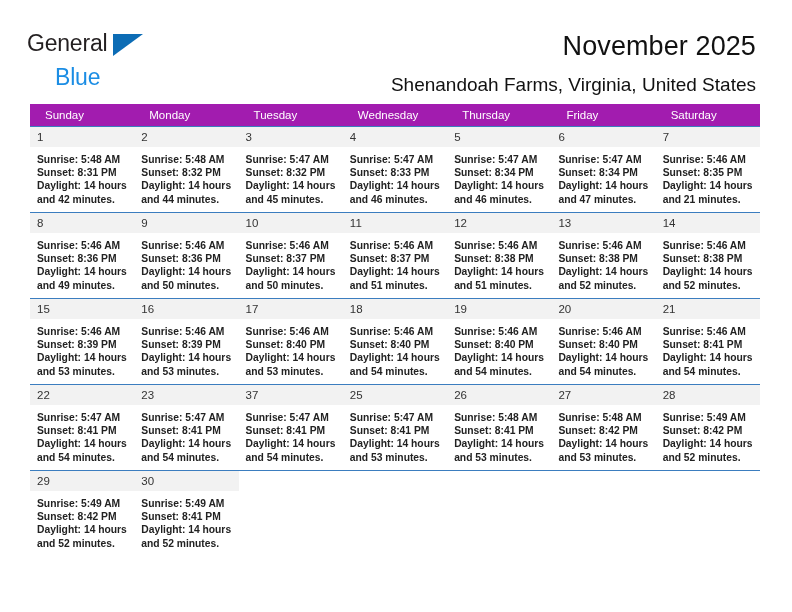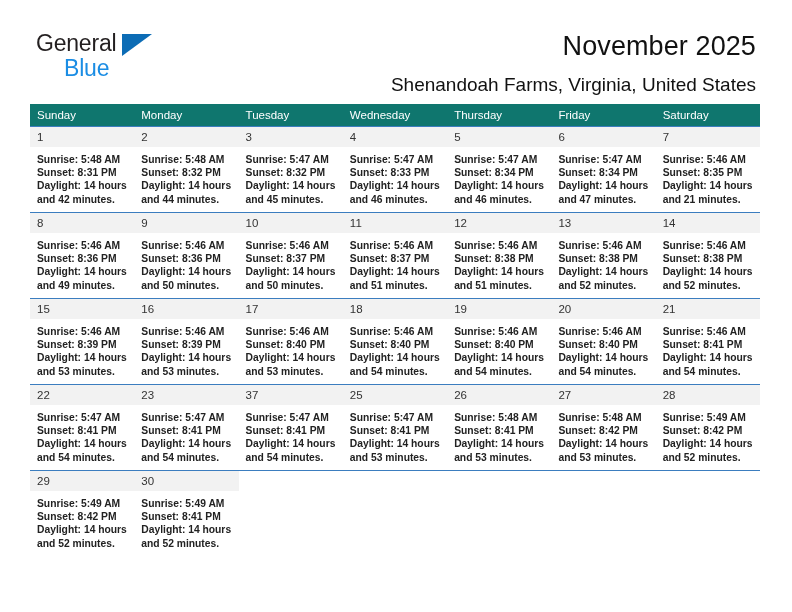--- a/index.html
+++ b/index.html
@@ -22,21 +22,21 @@
     box-sizing: border-box;
   }
 
   
   .header {
     position: relative;
     height: 76px;
   }
   .logo {
     position: absolute;
-    left: 36px;
+    left: 27px;
     top: 32px;
     width: 130px;
     height: 48px;
     line-height: 1;
   }
   .logo-row1 {
     position: relative;
     display: block;
     font-size: 23px;
     color: #231f20;
@@ -49,21 +49,21 @@
     top: 2px;
     width: 0;
     height: 0;
     border-left: 30px solid #0c6cb5;
     border-bottom: 22px solid transparent;
   }
   .logo-row2 {
     display: block;
     font-size: 23px;
     color: #1b8de4;
-    margin-top: 1px;
+    margin-top: 10px;
     margin-left: 28px;
     letter-spacing: -0.2px;
   }
   .title {
     position: absolute;
     right: 36px;
     top: 31px;
     font-size: 27px;
     color: #111111;
     font-weight: normal;
@@ -82,26 +82,26 @@
   
   .calendar {
     position: absolute;
     left: 30px;
     top: 104px;
     width: 730px;
     border-collapse: collapse;
     table-layout: fixed;
   }
   .calendar th {
-    background: #0f766e;
+    background: #a21caf;
     color: #ffffff;
     font-size: 11.5px;
     font-weight: normal;
     text-align: left;
-    padding: 5px 0 5px 7px;
+    padding: 5px 0 5px 15px;
     height: 11px;
     border: none;
   }
   .calendar td {
     vertical-align: top;
     padding: 0;
     border: none;
     width: 104.28px;
   }
   .week-row > td {

